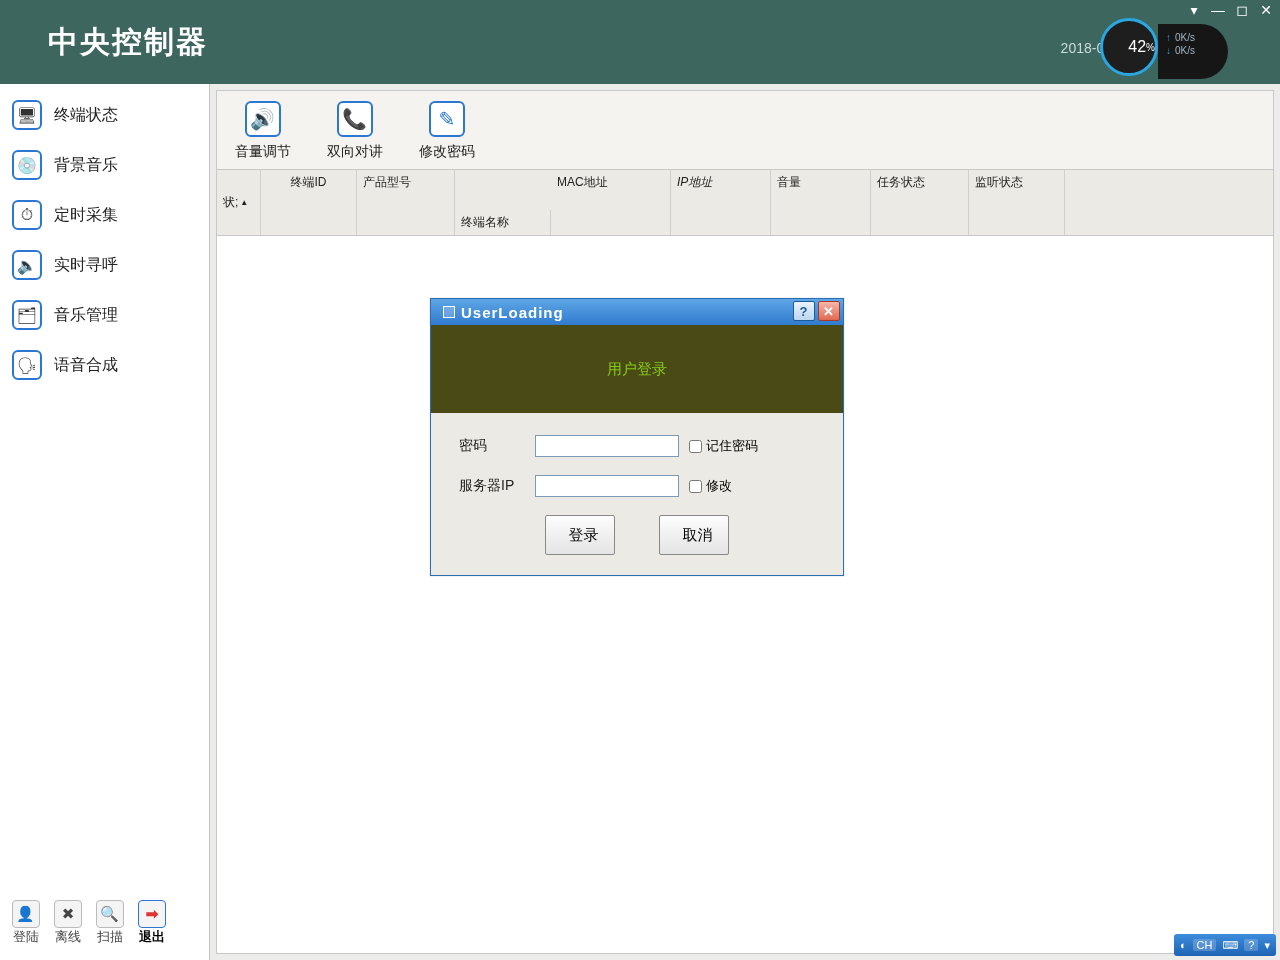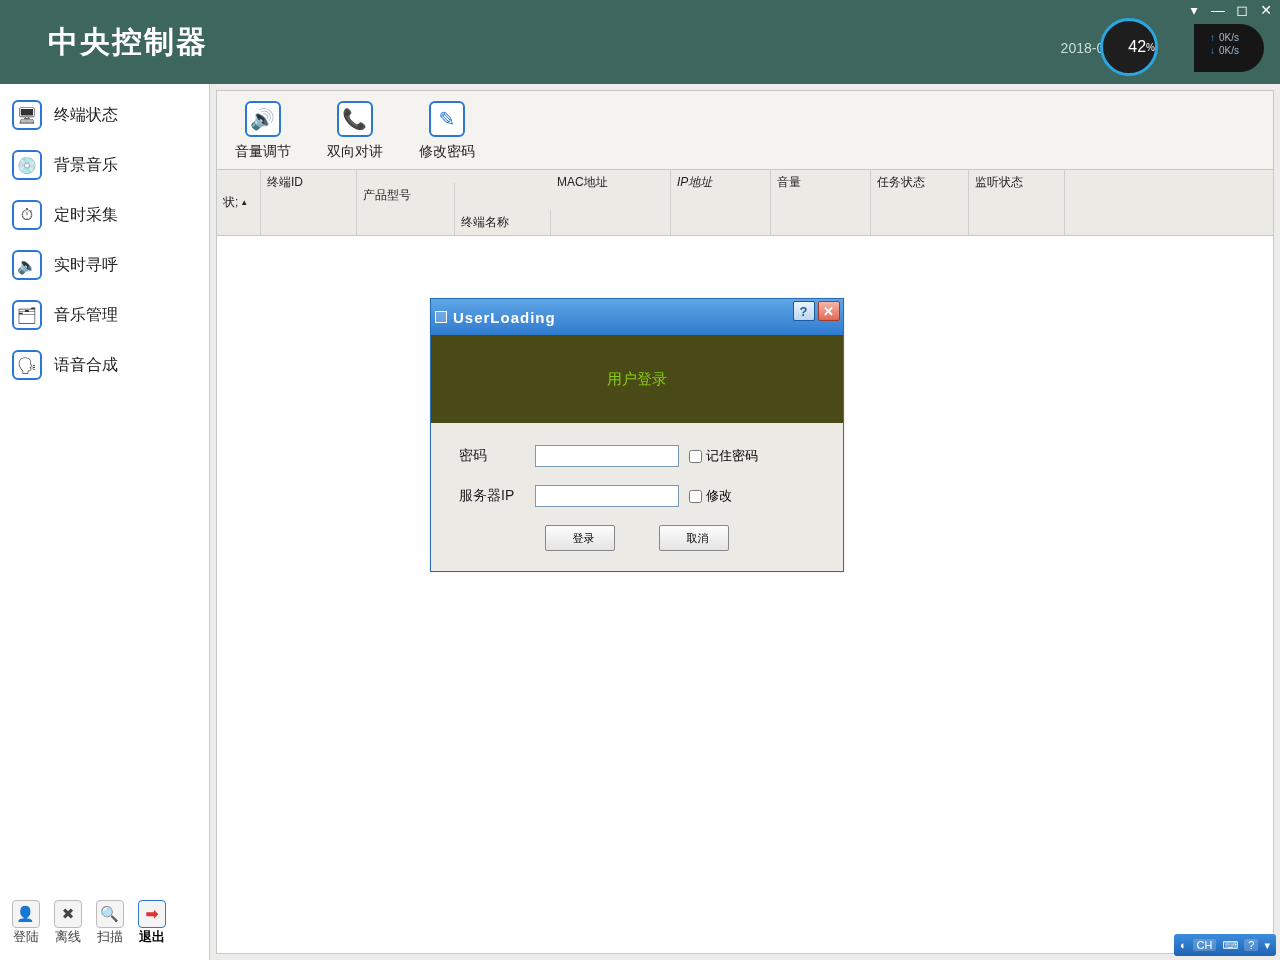--- a/index.html
+++ b/index.html
@@ -21,22 +21,22 @@
 .banner .netgauge {
   position: absolute; right: 60px; top: 18px; width: 120px; height: 60px;
 }
 .netgauge .circle {
   position: absolute; left: 0; top: 0; width: 58px; height: 58px;
   border-radius: 50%; background: #1e1e1e; border: 3px solid #2aa6e0;
   display:flex; align-items:center; justify-content:flex-end;
   color:#fff; font-size:16px;
 }
 .netgauge .circle small { font-size:10px; }
-.netgauge .speeds { position:absolute; left:58px; top:6px; width:70px; height:48px;
-  background:#161616; border-radius:0 30px 30px 0; padding:6px 16px; font-size:10px; color:#a0b6c4;margin-left:36px;}
+.netgauge .speeds { position:absolute; left:58px; top:6px; width:70px; height:55px;
+  background:#161616; border-radius:0 30px 30px 0; padding:6px 8px; font-size:10px; color:#a0b6c4;}
 .netgauge .speeds .row{display:flex;align-items:center;gap:4px;margin:2px 0;}
 .netgauge .speeds .up::before{content:"↑";color:#2aa6e0;}
 .netgauge .speeds .dn::before{content:"↓";color:#2aa6e0;}
 
 .win-btns { position:absolute; right:6px; top:2px; display:flex; gap:8px; color:#fff; font-size:14px;}
 .win-btns span { cursor:pointer; width:16px; text-align:center; }
 
 
 .content { display:flex; height: calc(960px - 84px); }
 
@@ -78,39 +78,39 @@
 
 .grid-head{
   display:flex; background:#eceae4; border-top:1px solid #c8c8c8; border-bottom:1px solid #c8c8c8;
   font-size:12px; color:#222;
 }
 .grid-head .col{ padding:4px 6px; border-right:1px solid #cfcfcf; white-space:nowrap; overflow:hidden;}
 .grid-body{ flex:1; background:#fff; }
 
 .col.c0{width:44px;display:flex;align-items:center;}
 .col.c0::after{content:"▲";font-size:8px;margin-left:2px;}
-.col.c1{width:96px;}
-.col.c2{width:98px;margin-top:13px;}
+.col.c1{width:96px;text-align:center;}
+.col.c2{width:98px;}
 .col.c3{width:96px;margin-top:40px;}
 .col.c4{width:120px;}
 .col.c5{width:100px;font-style:italic;}
 .col.c6{width:100px;}
 .col.c7{width:98px;}
 .col.c8{width:96px;}
 .col.c9{flex:1;border-right:none;}
 
 
 .dialog{
   position:absolute; left:430px; top:298px; width:414px;
   border:1px solid #2a6fb5; background:#eceae4;
   box-shadow:0 0 0 1px rgba(0,0,0,.05);
 }
 .dlg-title{
-  height:36px; background:linear-gradient(#5fa6e6,#2f7bce);
-  display:flex; align-items:center; padding:0 4px; gap:6px;
+  height:26px; background:linear-gradient(#5fa6e6,#2f7bce);
+  display:flex; align-items:center; padding:0 12px; gap:6px;
   font-family:"Courier New",monospace; font-weight:bold; font-size:15px; color:#fff; letter-spacing:1px;
   position:relative;
 }
 .dlg-title .box{width:12px;height:12px;border:1px solid #fff;background:#fff3;}
 .dlg-title .tbtn{position:absolute; top:2px; width:22px;height:20px;border:1px solid #1c5a9a;background:linear-gradient(#eaf3fc,#bcd6ef);display:flex;align-items:center;justify-content:center;font-size:13px;cursor:pointer;border-radius:2px;}
 .dlg-title .help{right:28px;color:#1c5a9a;}
 .dlg-title .close{right:3px;background:linear-gradient(#f6b5a9,#e06a52);color:#fff;font-weight:bold;border-color:#a43b28;}
 
 .dlg-banner{ height:88px; background:#4a4a17; color:#84cc16; display:flex; align-items:center; justify-content:center; font-size:15px;}
 .dlg-body{ padding:22px 28px 20px; }
@@ -118,22 +118,22 @@
 .frow label{ width:76px; text-align:left; color:#222;}
 .frow input[type=text],.frow input[type=password]{
   border:1px solid #7a9ab8; height:22px; padding:0 4px; background:#fff;
 }
 .frow .wlong{width:224px;}
 .frow .wmed{width:144px;}
 .frow .chk{display:flex;align-items:center;margin-left:10px;font-size:13px;gap:4px;}
 .frow .chk input{width:13px;height:13px;}
 .dlg-buttons{ display:flex; justify-content:center; gap:44px; margin-top:4px;}
 .dlg-buttons button{
-  width:70px;height:26px;border:1px solid #888;background:linear-gradient(#fdfdfd,#e4e4e4);
-  font-size:11px;cursor:pointer;border-radius:2px;padding-left:7px;
+  width:70px;height:40px;border:1px solid #888;background:linear-gradient(#fdfdfd,#e4e4e4);
+  font-size:15px;cursor:pointer;border-radius:2px;padding-left:7px;
 }
 
 
 .tray{
   position:absolute; right:4px; bottom:4px; height:22px;
   background:linear-gradient(#3d8ddc,#1e63b4); color:#fff;
   display:flex; align-items:center; gap:6px; padding:0 6px;
   font-size:11px; border-radius:3px;
 }
 .tray .pill{background:#fff3;border-radius:2px;padding:0 4px;}

